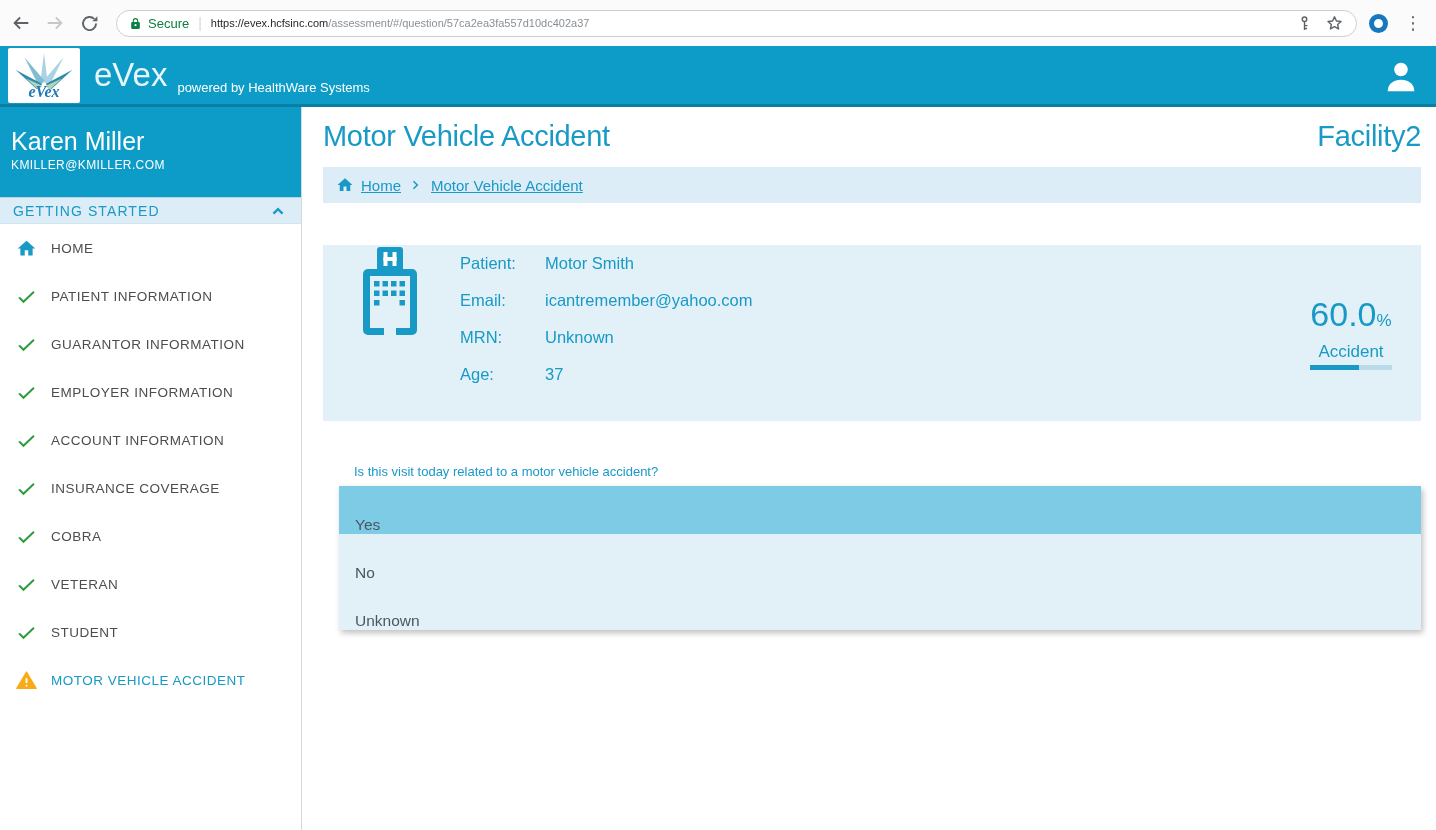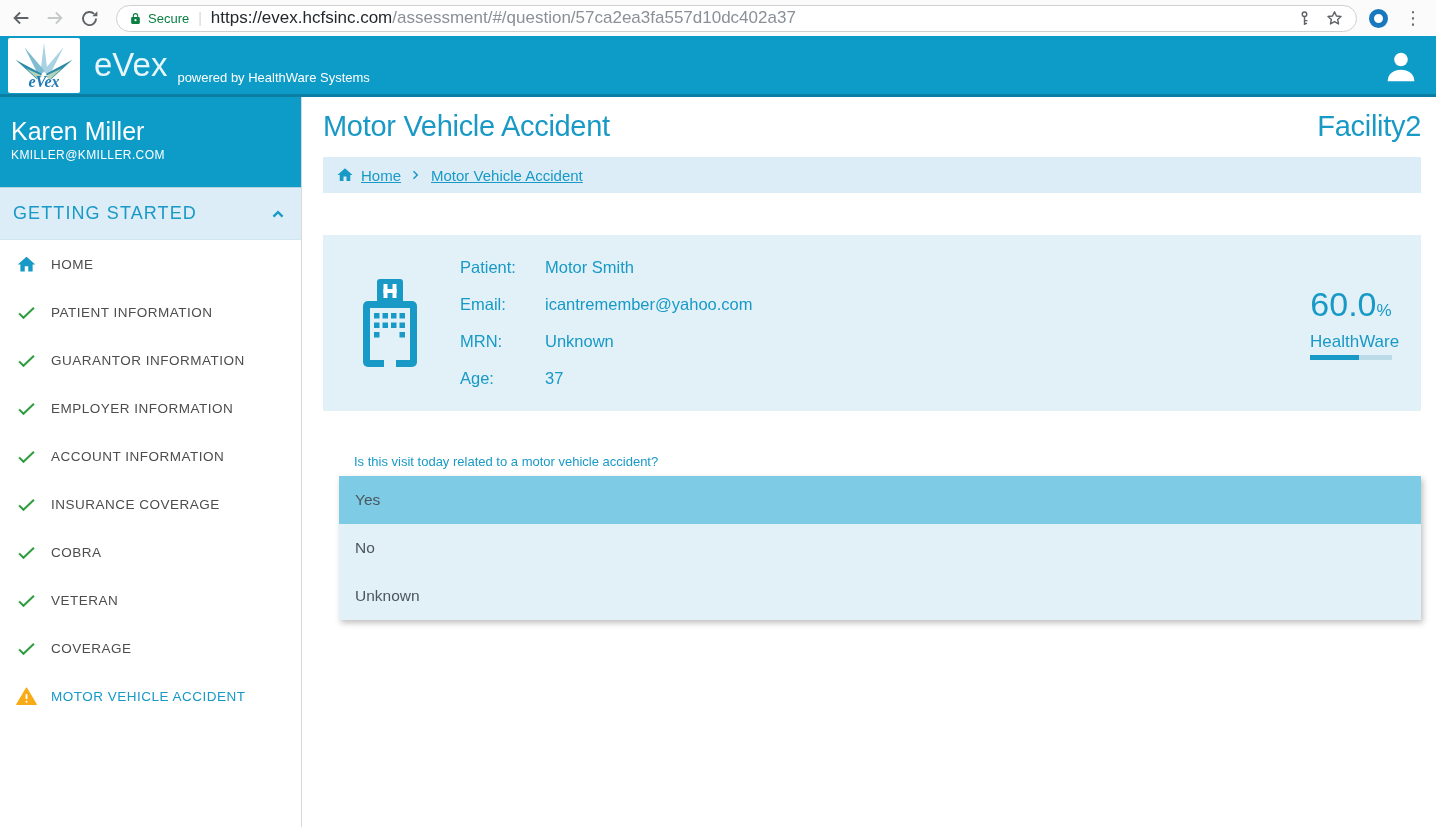--- a/index.html
+++ b/index.html
@@ -1,29 +1,29 @@
 <!DOCTYPE html>
 <html style="--accent: #1899c6; --header: #0d9bc8; --header_border: #0c7ea3; --section_bg: #dcedf7; --card_bg: #e2f1f8; --selected_bg: #7dcbe4; --check_green: #2f9e41; --warning_orange: #f8ab17; --secure_green: #0b8043; --nav_text: #4d4d4d;"><head>
 <meta charset="utf-8">
 <style>
   * { margin:0; padding:0; box-sizing:border-box; }
   html,body { width:1436px; height:830px; overflow:hidden; background:#fff;
     font-family:"Liberation Sans", sans-serif; }
 
   
-  .chrome { height:36px; background:#fbfbfb; display:flex; align-items:center;
+  .chrome { height:46px; background:#fbfbfb; display:flex; align-items:center;
     padding:0 10px; gap:12px; }
   .nav-btn { width:22px; height:22px; flex:0 0 auto; display:flex; align-items:center;
     justify-content:center; cursor:pointer; }
   .omnibox { flex:1; height:27px; background:#fff; border:1px solid #cdcfd1;
     border-radius:14px; display:flex; align-items:center; padding:0 12px; margin-left:4px; }
   .secure-chip { display:flex; align-items:center; gap:6px; }
   .secure-label { color:var(--secure_green); font-size:13px; }
   .omni-divider { color:#d6d6d6; margin:0 9px; font-size:14px; }
-  .url { font-size:17px; white-space:nowrap; }
+  .url { font-size:11px; white-space:nowrap; }
   .url .domain { color:#24282c; }
   .url .path { color:#8a9096; }
   .omni-right { margin-left:auto; display:flex; align-items:center; gap:12px; }
   .ext-circle { width:19px; height:19px; border-radius:50%; border:5.5px solid #1878be;
     background:#fff; }
   .menu-dots { color:#5f6368; font-size:18px; line-height:1; padding:0 4px; cursor:pointer; }
 
   
   .app-header { height:61px; background:var(--header); border-bottom:3px solid var(--header_border);
     display:flex; align-items:center; position:relative; padding-left:8px; }
@@ -35,55 +35,55 @@
 
   
   .layout { display:flex; height:730px; }
   .sidebar { width:302px; flex:0 0 302px; border-right:1px solid #d8d8d8; background:#fff; }
   .main { flex:1; padding:0 15px 0 21px; }
 
   
   .user-block { height:90px; background:var(--header); color:#fff; padding:21px 0 0 11px; }
   .user-name { font-size:25px; line-height:26px; }
   .user-email { font-size:12px; letter-spacing:.4px; margin-top:4px; }
-  .section-header { height:53px; background:var(--section_bg); display:flex; align-items:center;
-    justify-content:space-between; padding:0 14px 0 13px; color:var(--accent); font-size:18px;
+  .section-header { height:27px; background:var(--section_bg); display:flex; align-items:center;
+    justify-content:space-between; padding:0 14px 0 13px; color:var(--accent); font-size:14px;
     letter-spacing:1.1px; border-top:1px solid #b5d4e2; border-bottom:1px solid #cfe5ef; cursor:pointer; }
   .section-header svg { width:18px; height:18px; }
   .nav-item { height:48px; display:flex; align-items:center; padding-left:16px;
     font-size:13.5px; letter-spacing:.5px; color:var(--nav_text); cursor:pointer; }
   .nav-item.active { color:var(--accent); }
   .nav-icon { width:21px; height:21px; margin-right:14px; flex:0 0 auto; }
 
   
   .title-row { margin-top:13px; display:flex; justify-content:space-between; align-items:baseline; }
   .page-title, .facility { color:var(--accent); font-size:29px; font-weight:400; letter-spacing:-.3px; }
   .breadcrumb { margin-top:14px; height:36px; background:var(--section_bg); display:flex;
     align-items:center; padding-left:13px; gap:7px; }
   .crumb-link { color:var(--accent); font-size:15px; text-decoration:underline; cursor:pointer;
     display:flex; align-items:center; gap:7px; }
   .crumb-sep svg { width:16px; height:16px; display:block; }
   .home-ico { width:18px; height:18px; }
 
   .patient-card { margin-top:42px; height:176px; background:var(--card_bg); display:flex;
-    align-items:center; position:relative; }
+    align-items:flex-start; position:relative; }
   .hospital { width:70px; height:92px; margin-left:32px; flex:0 0 auto; }
   .fields { margin-left:35px; }
   .field-row { display:flex; font-size:16.5px; color:var(--accent); line-height:37px; }
   .field-label { width:85px; }
   .progress-wrap { position:absolute; right:29px; top:52px; width:82px; text-align:center; }
   .pct { color:var(--accent); font-size:34px; line-height:34px; white-space:nowrap; }
   .pct-sign { font-size:17px; }
   .completed { color:var(--accent); font-size:17px; margin-top:4px; }
   .pbar { height:5px; background:#bcdbe8; margin-top:3px; }
   .pbar-fill { height:100%; background:var(--accent); }
 
   .question { margin:43px 0 7px 31px; color:var(--accent); font-size:13px; }
   .options { margin-left:16px; box-shadow:2px 3px 6px rgba(0,0,0,.25); }
-  .option { height:48px; display:flex; align-items:center; padding-left:16px;
+  .option { height:48px; display:flex; align-items:flex-end; padding-left:16px;
     background:var(--card_bg); color:#4b565e; font-size:15.5px; cursor:pointer; }
   .option.selected { background:var(--selected_bg); }
 </style>
 </head>
 <body>
 
 <div class="chrome">
   <div class="nav-btn">
     <svg viewBox="0 0 24 24" width="22" height="22" fill="none" stroke="#5f6368" stroke-width="2">
         <path d="M20 12H5M11 6l-6 6 6 6"></path>
@@ -206,21 +206,21 @@
     <div class="nav-item">
       <svg class="nav-icon" viewBox="0 0 24 24" fill="none" stroke="var(--check_green)" stroke-width="2.4">
           <path d="M3.5 13l5 5L20.5 6.5"></path>
         </svg>
       <span>VETERAN</span>
     </div>
     <div class="nav-item">
       <svg class="nav-icon" viewBox="0 0 24 24" fill="none" stroke="var(--check_green)" stroke-width="2.4">
           <path d="M3.5 13l5 5L20.5 6.5"></path>
         </svg>
-      <span>COVERAGE</span>
+      <span>STUDENT</span>
     </div>
     <div class="nav-item active">
       <svg class="nav-icon" viewBox="0 0 24 24">
           <path d="M12 2.5L23 21H1z" fill="var(--warning_orange)" stroke="var(--warning_orange)" stroke-width="1.5" stroke-linejoin="round"></path>
           <rect x="10.9" y="9" width="2.2" height="6" rx="1" fill="#fff"></rect>
           <rect x="10.9" y="16.8" width="2.2" height="2.2" rx="1" fill="#fff"></rect>
         </svg>
       <span>MOTOR VEHICLE ACCIDENT</span>
     </div>
   </div>
@@ -281,21 +281,21 @@
             <span class="field-label">MRN:</span>
             <span class="field-value">Unknown</span>
           </div>
         <div class="field-row">
             <span class="field-label">Age:</span>
             <span class="field-value">37</span>
           </div>
       </div>
       <div class="progress-wrap">
         <div class="pct"><span>60.0</span><span class="pct-sign">%</span></div>
-        <div class="completed">HealthWare</div>
+        <div class="completed">Accident</div>
         <div class="pbar">
             <div class="pbar-fill" style="width: 60%;"></div>
           </div>
       </div>
     </div>
 
     <div class="question">Is this visit today related to a motor vehicle accident?</div>
 
     <div class="options">
       <div class="option selected">

